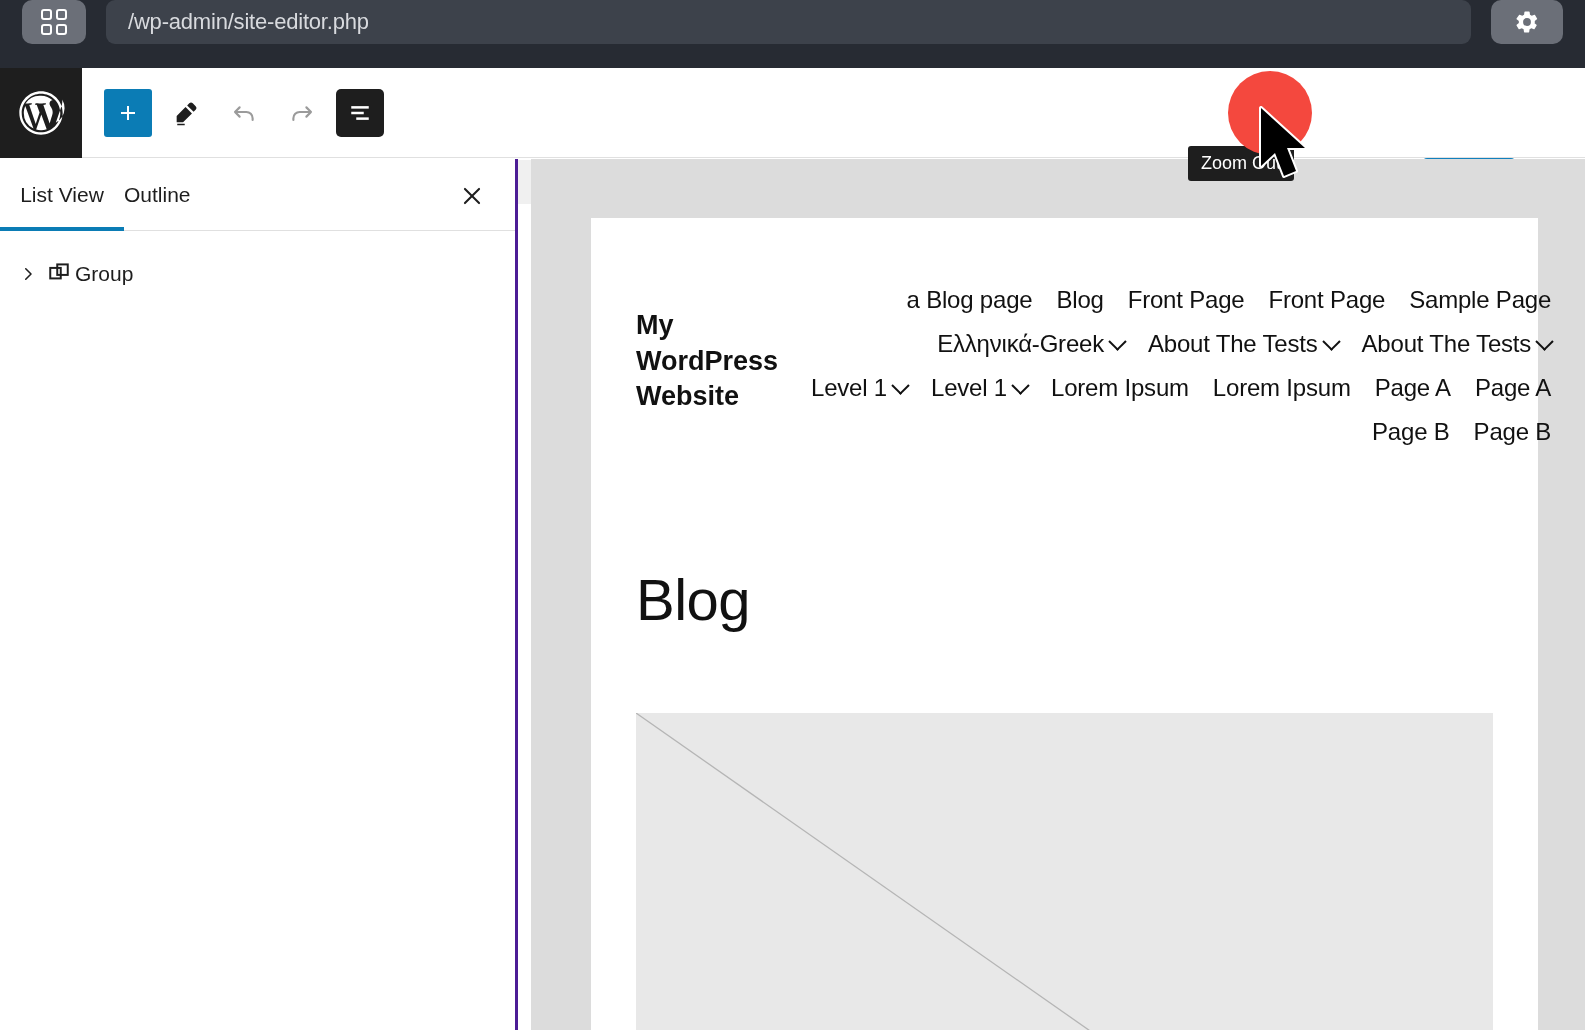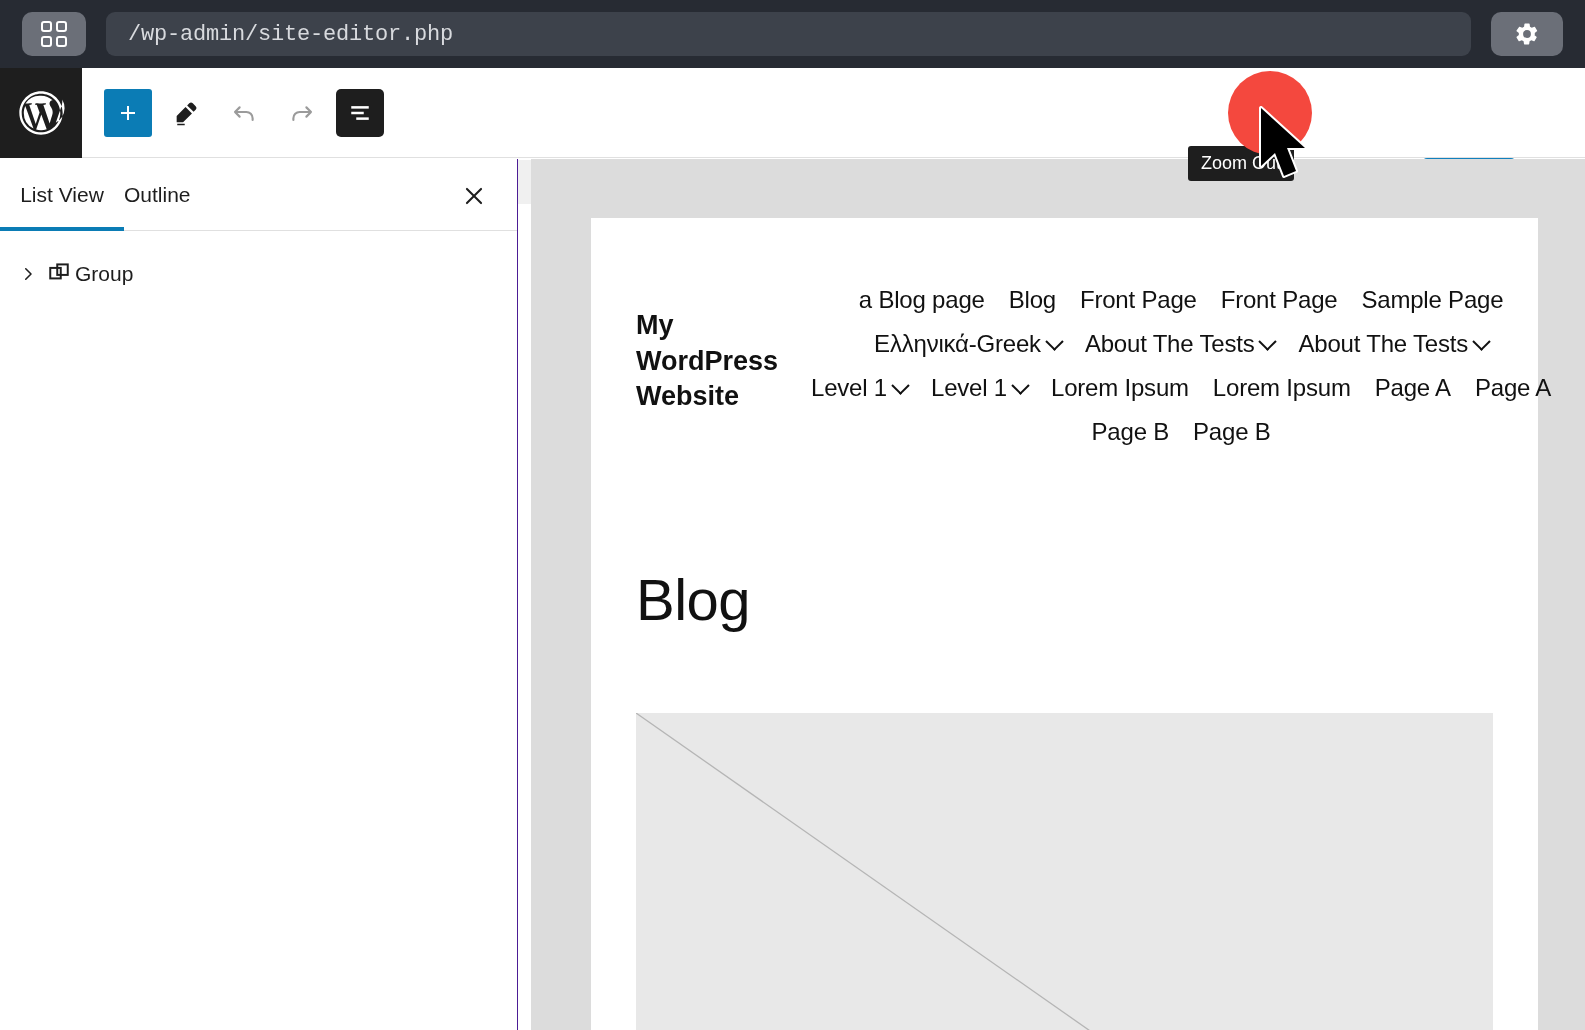--- a/index.html
+++ b/index.html
@@ -21,24 +21,23 @@
     overflow: hidden;
   }
 
   
   .browser-bar {
     position: absolute;
     left: 0; top: 0;
     width: 1585px; height: 68px;
     background: #272b33;
     display: flex;
-    align-items: center;
+    align-items: flex-start;
     box-sizing: border-box;
     padding: 0 22px;
-    font-family: Liberation Mono, monospace;
   }
   .apps-button {
     width: 64px; height: 44px;
     background: #6b6f78;
     border-radius: 10px;
     display: flex;
     align-items: center;
     justify-content: center;
     flex: 0 0 auto;
   }
@@ -226,21 +225,21 @@
     left: 1258px; top: 106px;
     z-index: 80;
   }
 
   
   .side-panel {
     position: absolute;
     left: 0; top: 159px;
     width: 518px; height: 871px;
     background: #ffffff;
-    border-right: 1px solid #4c1d95;
+    border-right: 3px solid #4c1d95;
     box-sizing: border-box;
   }
   .panel-tabs {
     position: relative;
     height: 72px;
     display: flex;
     align-items: center;
     border-bottom: 1px solid #e0e0e0;
     box-sizing: border-box;
   }
@@ -317,21 +316,21 @@
     line-height: 1.32;
     color: #111111;
     width: 175px;
     flex: 0 0 auto;
     padding-top: 30px;
   }
   .nav-wrap {
     flex: 1 1 auto;
     display: flex;
     flex-direction: column;
-    align-items: center;
+    align-items: flex-end;
     gap: 16px;
     padding-top: 8px;
   }
   .nav-row {
     display: flex;
     align-items: center;
     justify-content: flex-end;
     gap: 24px;
     flex-wrap: nowrap;
   }

